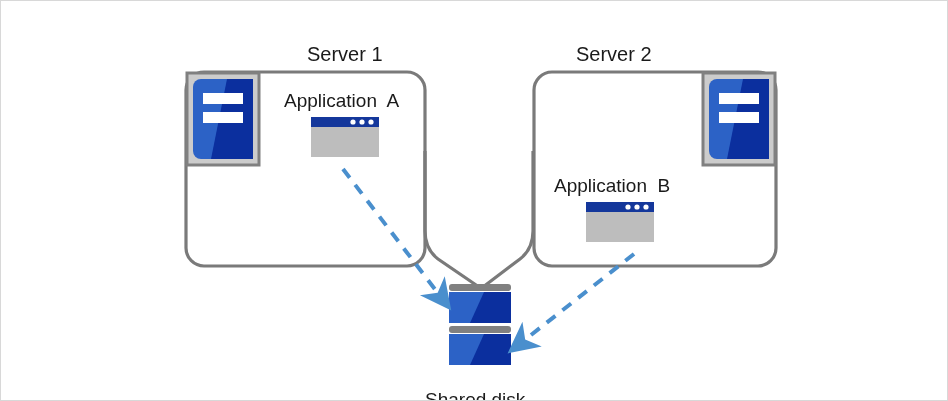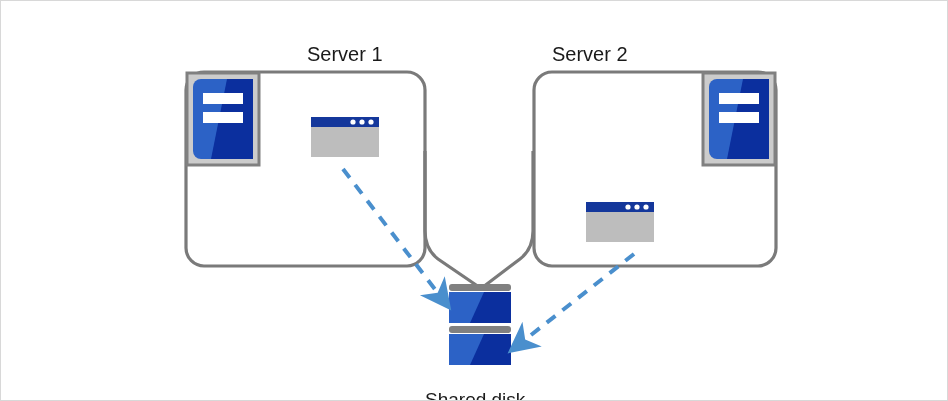--- a/index.html
+++ b/index.html
@@ -38,21 +38,21 @@
     font-size: 20px;
   }
   .label-app {
     font-size: 19px;
   }
   .label-disk {
     font-size: 19px;
     margin-top: 20px;
   }
   #server1-title { left: 306px; top: 43px; }
-  #server2-title { left: 551px; top: 43px; text-align: right; }
+  #server2-title { left: 575px; top: 43px; text-align: right; }
   #appA-title    { left: 283px; top: 90px; }
   #appB-title    { left: 553px; top: 175px; }
   #disk-title    { left: 424px; top: 369px; }
 </style>
 </head>
 <body>
 
 <div id="canvas">
 
   <svg id="svg-layer" viewBox="0 0 948 401">
@@ -136,17 +136,19 @@
     <g>
       <line x1="342" y1="168" x2="443" y2="300" stroke="#4a8fcd" stroke-width="4" stroke-dasharray="11 9" marker-end="url(#arrowBlue)"></line>
       <line x1="633" y1="253" x2="516" y2="345" stroke="#4a8fcd" stroke-width="4" stroke-dasharray="11 9" marker-end="url(#arrowBlue)"></line>
     </g>
   </svg>
 
   <div class="label label-server" id="server1-title">Server 1</div>
 
   <div class="label label-server" id="server2-title">Server 2</div>
 
+  <div class="label label-app" id="appA-title">Application  A</div>
 
+  <div class="label label-app" id="appB-title">Application  B</div>
 
   <div class="label label-disk" id="disk-title">Shared disk</div>
 
 </div>
 
 </body></html>

